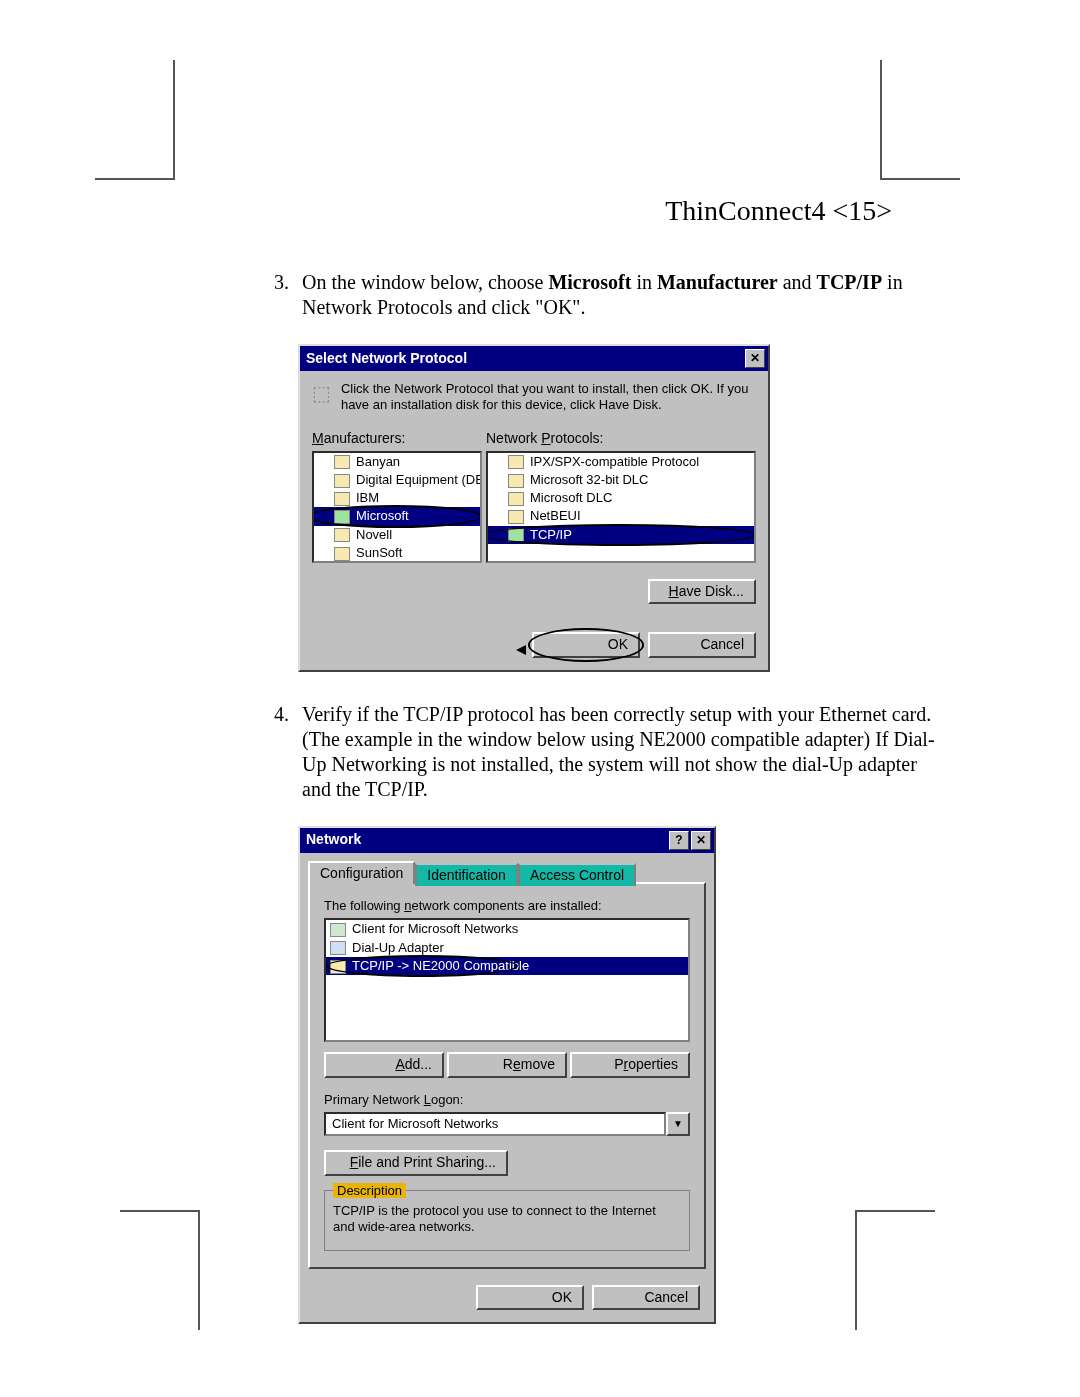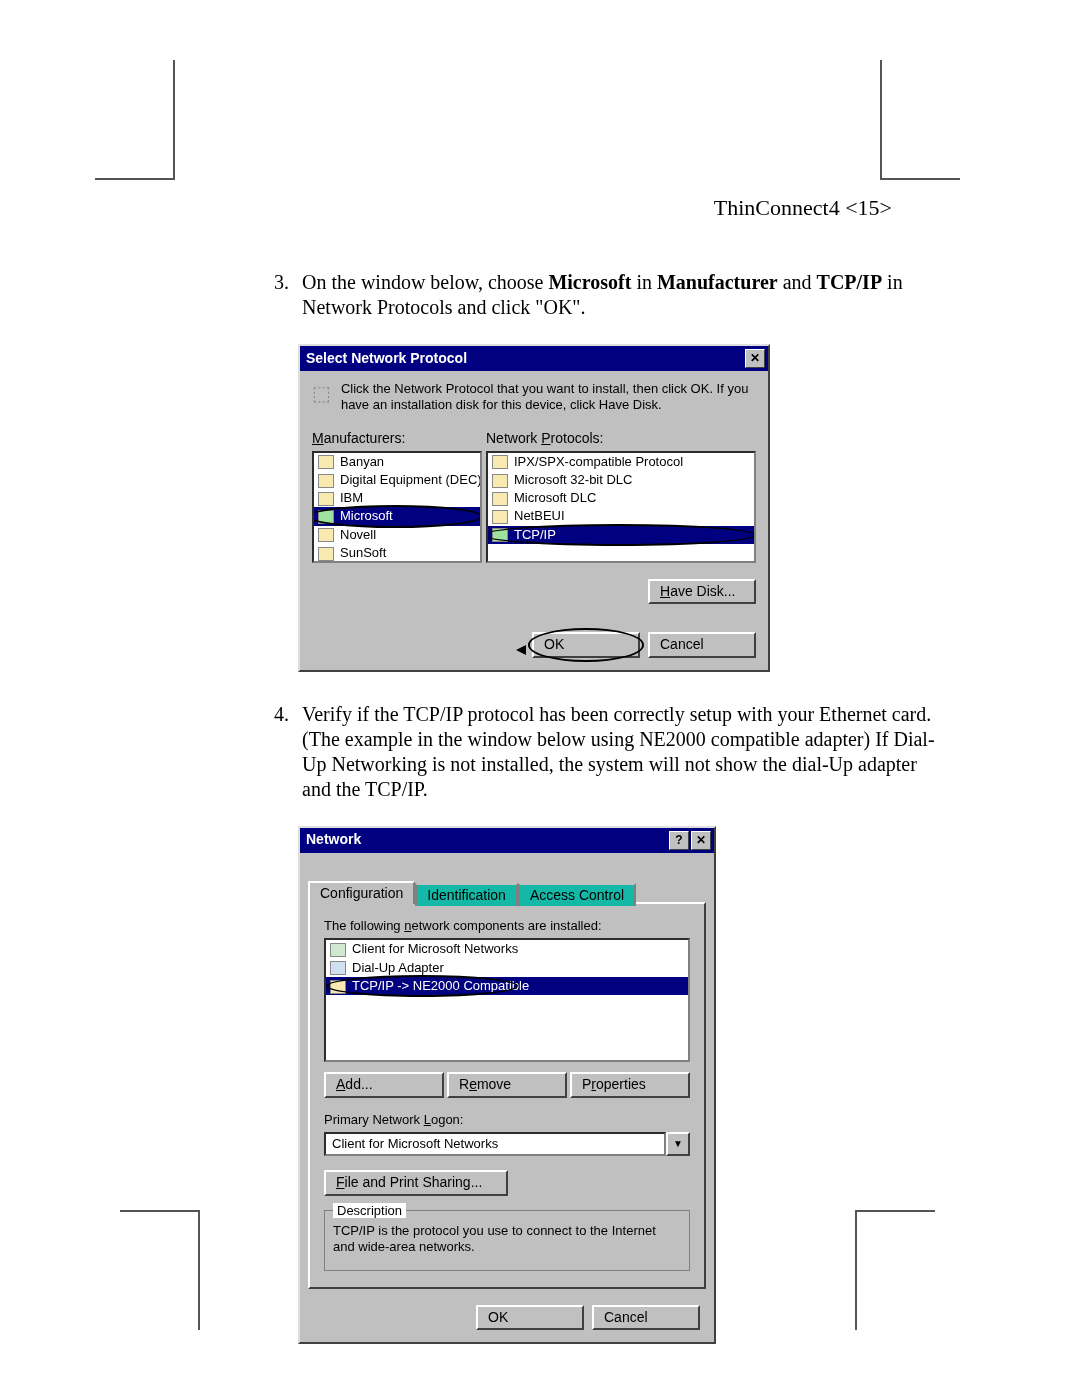--- a/index.html
+++ b/index.html
@@ -2,85 +2,85 @@
 <html><head>
 <meta charset="utf-8">
 <style>
   html,body{margin:0;padding:0;background:#fff;font-family:"Times New Roman",serif;color:#000}
   .page{width:1080px;height:1397px;position:relative;margin:0 auto;box-sizing:border-box}
   .crop-tl,.crop-tr,.crop-bl,.crop-br{position:absolute;border:0 solid #555;box-sizing:border-box}
   .crop-tl{left:95px;top:60px;width:80px;height:120px;border-bottom-width:2px;border-right-width:2px}
   .crop-tr{left:880px;top:60px;width:80px;height:120px;border-bottom-width:2px;border-left-width:2px}
   .crop-bl{left:120px;top:1210px;width:80px;height:120px;border-top-width:2px;border-right-width:2px}
   .crop-br{left:855px;top:1210px;width:80px;height:120px;border-top-width:2px;border-left-width:2px}
-  .page-header{position:absolute;left:0;top:195px;width:100%;text-align:right;padding-right:188px;box-sizing:border-box;font-size:22px}
+  .page-header{position:absolute;left:0;top:195px;width:100%;text-align:right;padding-right:188px;box-sizing:border-box;font-size:28px}
   .content{position:absolute;left:254px;top:270px;width:696px;font-size:20px;line-height:1.25}
   ol.steps{list-style:decimal;margin:0;padding:0 0 0 40px}
   ol.steps>li{margin-bottom:16px;padding-left:8px}
   .b{font-weight:bold}
 
   
   .dialog{font-family:Liberation Sans, sans-serif;font-size:14px;background:#c0c0c0;
     border:2px solid;border-color:#dfdfdf #404040 #404040 #dfdfdf;margin-top:24px;margin-left:-4px}
   .titlebar{background:#000080;color:#fff;font-weight:bold;padding:3px 3px 3px 6px;display:flex;align-items:center}
   .titlebar .spacer{flex:1}
   .tb-btn{width:18px;height:17px;margin-left:2px;background:#c0c0c0;border:1px solid;
     border-color:#fff #404040 #404040 #fff;display:flex;align-items:center;justify-content:center;color:#000;font-size:12px;font-weight:bold}
   .dlg-body{padding:10px 12px 12px 12px}
   .winbtn{background:#c0c0c0;border:2px solid;border-color:#fff #404040 #404040 #fff;
-    padding:2px 10px;font-family:inherit;font-size:14px;min-width:84px;text-align:left;display:inline-block}
+    padding:2px 10px;font-family:inherit;font-size:14px;min-width:84px;text-align:right;display:inline-block}
 
   
   .d1{width:468px}
   .d1 .hint{display:flex;gap:10px;margin-bottom:18px}
   .d1 .hint .ico{width:24px;height:24px;background:#c0c0c0;display:flex;align-items:center;justify-content:center;color:#888;font-size:20px}
   .d1 .cols{display:flex;gap:4px}
   .d1 .mfg{width:170px}
   .d1 .lbl{font-size:14px;margin-bottom:3px}
   .listbox{background:#fff;border:2px inset #808080;height:108px;overflow:hidden;font-size:13px}
-  .lb-item{padding:1px 4px;white-space:nowrap}
+  .lb-item{padding:1px 20px;white-space:nowrap}
   .lb-item.sel{background:#000080;color:#fff}
   .circled{position:relative}
   .circled::after{content:"";position:absolute;left:-6px;right:-2px;top:-2px;bottom:-2px;
     border:2px solid #000;border-radius:50%;pointer-events:none}
   .circled.left::before{content:"";position:absolute;left:-18px;top:50%;width:0;height:0;
     border-top:5px solid transparent;border-bottom:5px solid transparent;border-right:10px solid #000}
   .d1 .row-have{display:flex;justify-content:flex-end;margin-top:16px}
   .d1 .row-ok{display:flex;justify-content:flex-end;gap:8px;margin-top:28px}
   .d1 .row-ok .ok{position:relative}
   .d1 .row-ok .ok::after{content:"";position:absolute;inset:-6px;border:2px solid #000;border-radius:50%}
   .d1 .row-ok .ok::before{content:"";position:absolute;left:-18px;top:50%;width:0;height:0;
     border-top:5px solid transparent;border-bottom:5px solid transparent;border-right:10px solid #000}
   .prot{flex:1}
   .prot .listbox{height:108px}
   .ic{display:inline-block;width:14px;height:12px;background:#f7e9b0;border:1px solid #888;margin-right:6px;vertical-align:middle}
   .ic.g{background:#9de29d}
 
   
   .d2{width:414px}
-  .tabs{display:flex;gap:0;margin-top:20px;margin-bottom:-2px}
+  .tabs{display:flex;gap:0;margin-top:0;margin-bottom:-2px}
   .tab{background:#c0c0c0;border:2px solid;border-color:#fff #808080 #c0c0c0 #fff;border-bottom:none;
     padding:2px 10px;font-size:14px;position:relative}
   .tab.inactive{border-color:#c0c0c0 #808080 #808080 #808080;background:#14b8a6;top:2px}
   .tabpanel{border:2px solid;border-color:#fff #404040 #404040 #fff;padding:14px 14px 16px 14px}
   .complist{background:#fff;border:2px inset #808080;height:120px;font-size:13px;overflow:hidden}
   .cl-item{padding:1px 4px;white-space:nowrap}
   .cl-item.sel{background:#000080;color:#fff}
   .cl-item .micon{display:inline-block;width:14px;height:12px;margin-right:6px;vertical-align:middle;border:1px solid #888}
   .mi-net{background:#cfe8cf}
   .mi-ada{background:#d0e0f0}
   .mi-prot{background:#f7e9b0}
   .d2 .btnrow{display:flex;justify-content:space-between;margin-top:10px}
   .d2 .btnrow .winbtn{min-width:96px}
   .d2 .combo{display:flex;margin-top:4px}
   .d2 .combo .field{flex:1;background:#fff;border:2px inset #808080;padding:2px 6px;font-size:13px}
   .d2 .combo .drop{width:20px;border:2px solid;border-color:#fff #404040 #404040 #fff;background:#c0c0c0;
     display:flex;align-items:center;justify-content:center;font-size:10px}
   .desc-box{border:1px groove #808080;padding:4px 8px 14px 8px;margin-top:14px;font-size:13px}
-  .desc-box .legend{position:relative;top:-12px;background:#ffffff;padding:0 4px}
+  .desc-box .legend{position:relative;top:-12px;background:#eab308;padding:0 4px}
   .d2 .footer{display:flex;justify-content:flex-end;gap:8px;padding:8px 14px 12px 0}
   .circledSel{position:relative}
   .circledSel::after{content:"";position:absolute;left:0;right:170px;top:-2px;bottom:-2px;border:2px solid #000;border-radius:50%}
   .circledSel::before{content:"";position:absolute;left:-14px;top:50%;width:0;height:0;
     border-top:5px solid transparent;border-bottom:5px solid transparent;border-right:10px solid #000}
   .u{text-decoration:underline}
 </style>
 </head>
 <body>
 

